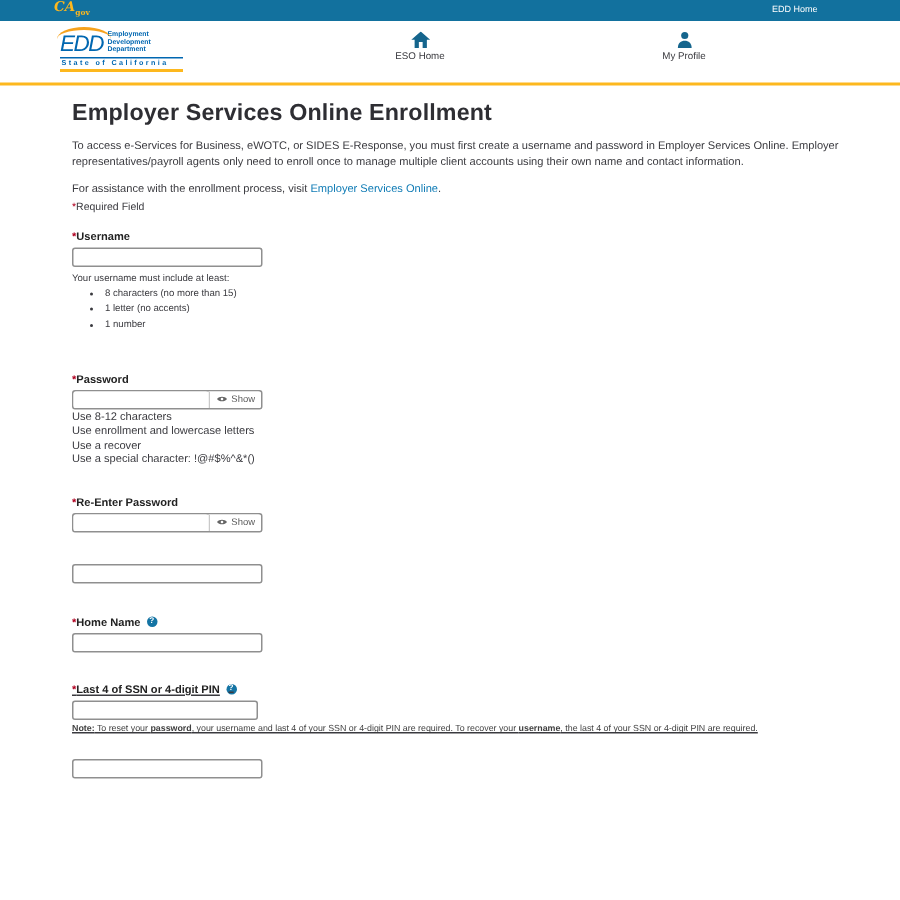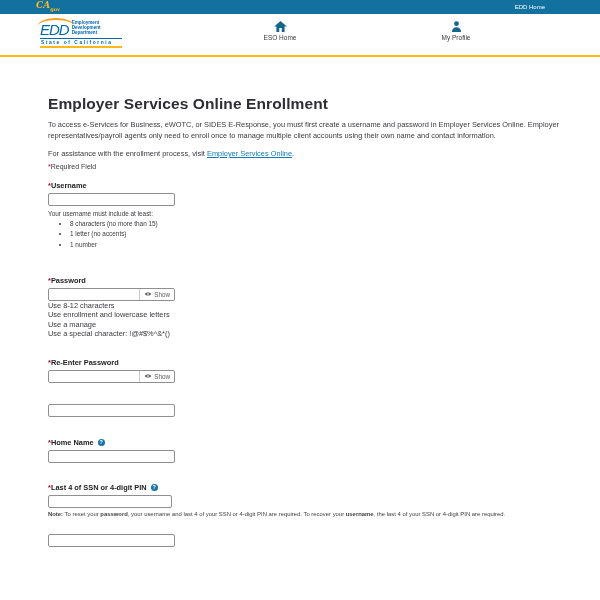--- a/index.html
+++ b/index.html
@@ -32,25 +32,25 @@
 
   .hnav { position:absolute; top:7px; display:flex; flex-direction:column;
     align-items:center; gap:2px; cursor:pointer; }
   .hnav svg { fill:#15658d; }
   .hnav .hnav-label { font-size:6.5px; color:#3a3a3f; }
   .hnav.eso { left:248px; width:64px; }
   .hnav.profile { left:424px; width:64px; }
 
   
   .content { padding:0 45px 0 48px; }
-  h1 { margin-top:38px; font-size:15.5px; font-weight:bold; color:#2e2e33;
+  h1 { margin-top:10px; font-size:15.5px; font-weight:bold; color:#2e2e33;
     letter-spacing:.1px; }
   .intro { margin-top:7px; width:512px; font-size:7.4px; line-height:1.46; }
   .assist { margin-top:7px; font-size:7.4px; }
-  .link { color:#0f7bb5; text-decoration:underline; cursor:pointer; }
+  .link { color:#0f7bb5; cursor:pointer; }
   .required-note { margin-top:5px; font-size:7px; }
   .req { color:#b00020; }
 
   .field-label { font-size:7.4px; font-weight:bold; color:#222;
     display:flex; align-items:center; gap:4px; }
   .help { display:inline-block; width:7px; height:7px; border-radius:50%;
     background:#1474a4; color:#fff; font-size:5.5px; font-weight:bold;
     line-height:7px; text-align:center; cursor:pointer; }
 
   .tbox { display:block; margin-top:3px; width:127px; height:13px;
@@ -69,21 +69,21 @@
   ul.hint-list { margin-top:3px; padding-left:22px; }
   ul.hint-list li { font-size:6.4px; line-height:8px; margin-bottom:2.5px; }
   .rule { margin-top:1.5px; font-size:7.4px; line-height:7.8px; }
   .rule:first-of-type { margin-top:3.5px; }
   .note { margin-top:3px; font-size:5.9px; color:#3f3f3f; width:505px; }
 
   .mt-pass { margin-top:27px; }
   .mt-repass { margin-top:20px; }
   .mt-first { margin-top:21px; }
   .mt-last { margin-top:21px; }
-  .mt-ssn { margin-top:20px; }
+  .mt-ssn { margin-top:20px;text-decoration:underline; }
   .mt-email { margin-top:19px; }
   .mt-reemail { margin-top:17px; }
 </style>
 </head>
 <body>
 
 <div class="topbar">
   <span class="ca-logo"><span>CA</span><span class="gov">gov</span></span>
   <a class="topbar-link">EDD Home</a>
 </div>
@@ -151,21 +151,21 @@
       <button class="show-btn">
         <svg width="8" height="6" viewBox="0 0 12 8">
           <path d="M1 4 C3 0.9 9 0.9 11 4 C9 7.1 3 7.1 1 4 Z" fill="#666"></path>
           <circle cx="6" cy="4" r="1.3" fill="#fff"></circle>
         </svg>
         <span>Show</span>
       </button>
     </div>
     <div class="rule">Use 8-12 characters</div>
     <div class="rule">Use enrollment and lowercase letters</div>
-    <div class="rule">Use a manage</div>
+    <div class="rule">Use a recover</div>
     <div class="rule">Use a special character: !@#$%^&amp;*()</div>
   </div>
 
   <div class="mt-repass">
     <div class="field-label">
         <span><span class="req">*</span><span>Re-Enter Password</span></span>
       </div>
     <div class="pw-wrap">
       <input type="password" value="" style="">
       <button class="show-btn">

